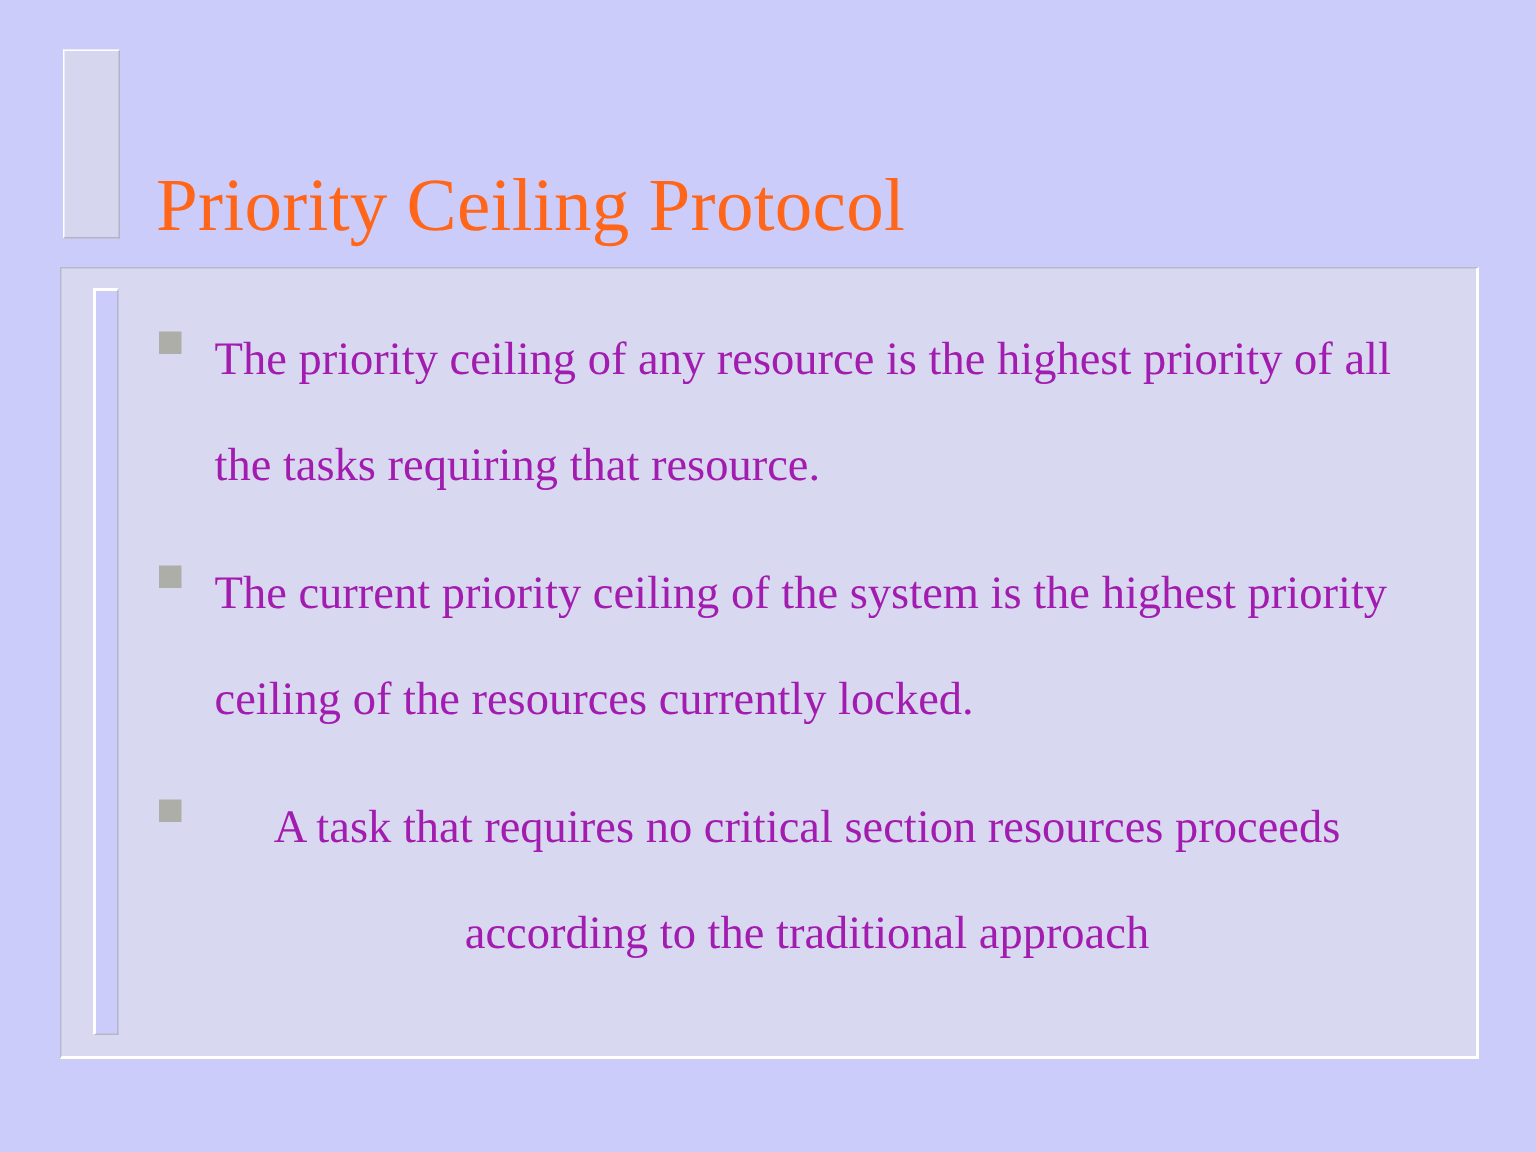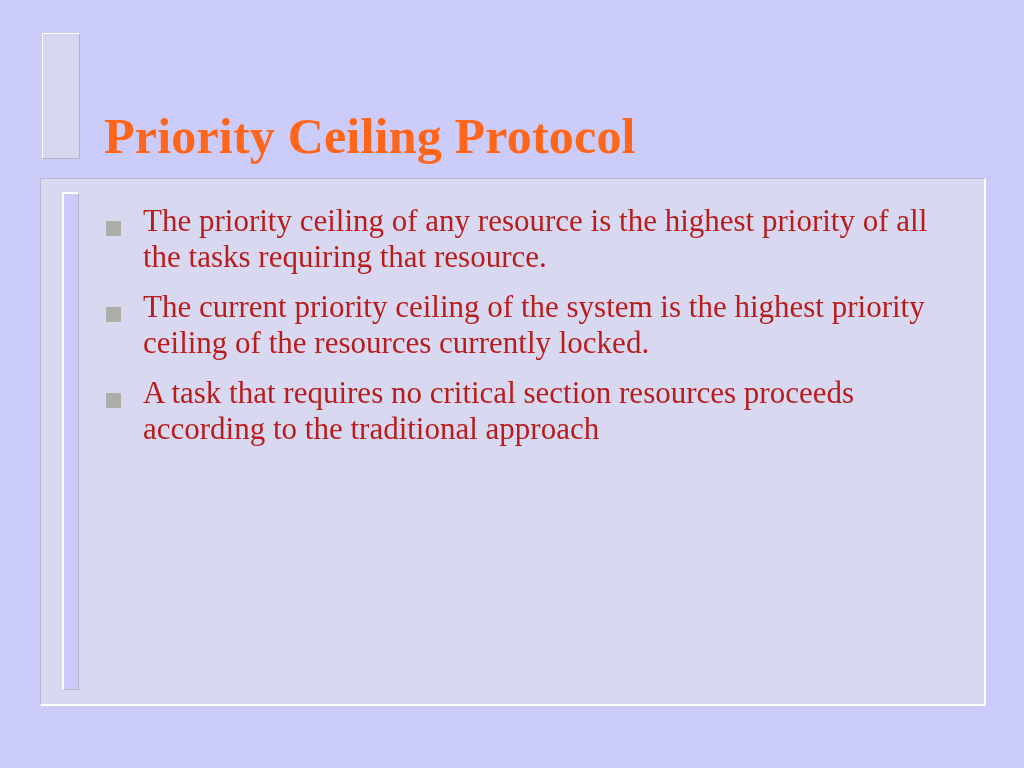--- a/index.html
+++ b/index.html
@@ -37,21 +37,21 @@
   }
 
   #slide-title {
     position: absolute;
     left: 104px;
     top: 58px;
     width: 880px;
     color: #ff6619;
     font-size: 50px;
     line-height: 62px;
-    font-weight: bold;
+    font-weight: normal;
     letter-spacing: 0.2px;
     white-space: nowrap;
     margin-top: 47px;
   }
 
   
   #content-panel {
     position: absolute;
     left: 40px;
     top: 178px;
@@ -85,26 +85,27 @@
     left: 104px;
     top: 203px;
     width: 860px;
   }
 
   .bullet-item {
     position: relative;
     display: block;
     padding-left: 39px;
     margin: 0 0 14px 0;
-    color: #b91c1c;
+    color: #a21caf;
     font-size: 31px;
-    line-height: 36px;
+    line-height: 71px;
   }
   .bullet-item:last-child {
     margin-bottom: 16px;
+    text-align: center;
   }
 
   .bullet-marker {
     position: absolute;
     left: 2px;
     top: 18px;
     width: 15px;
     height: 15px;
     background: #aeaea8;
   }

